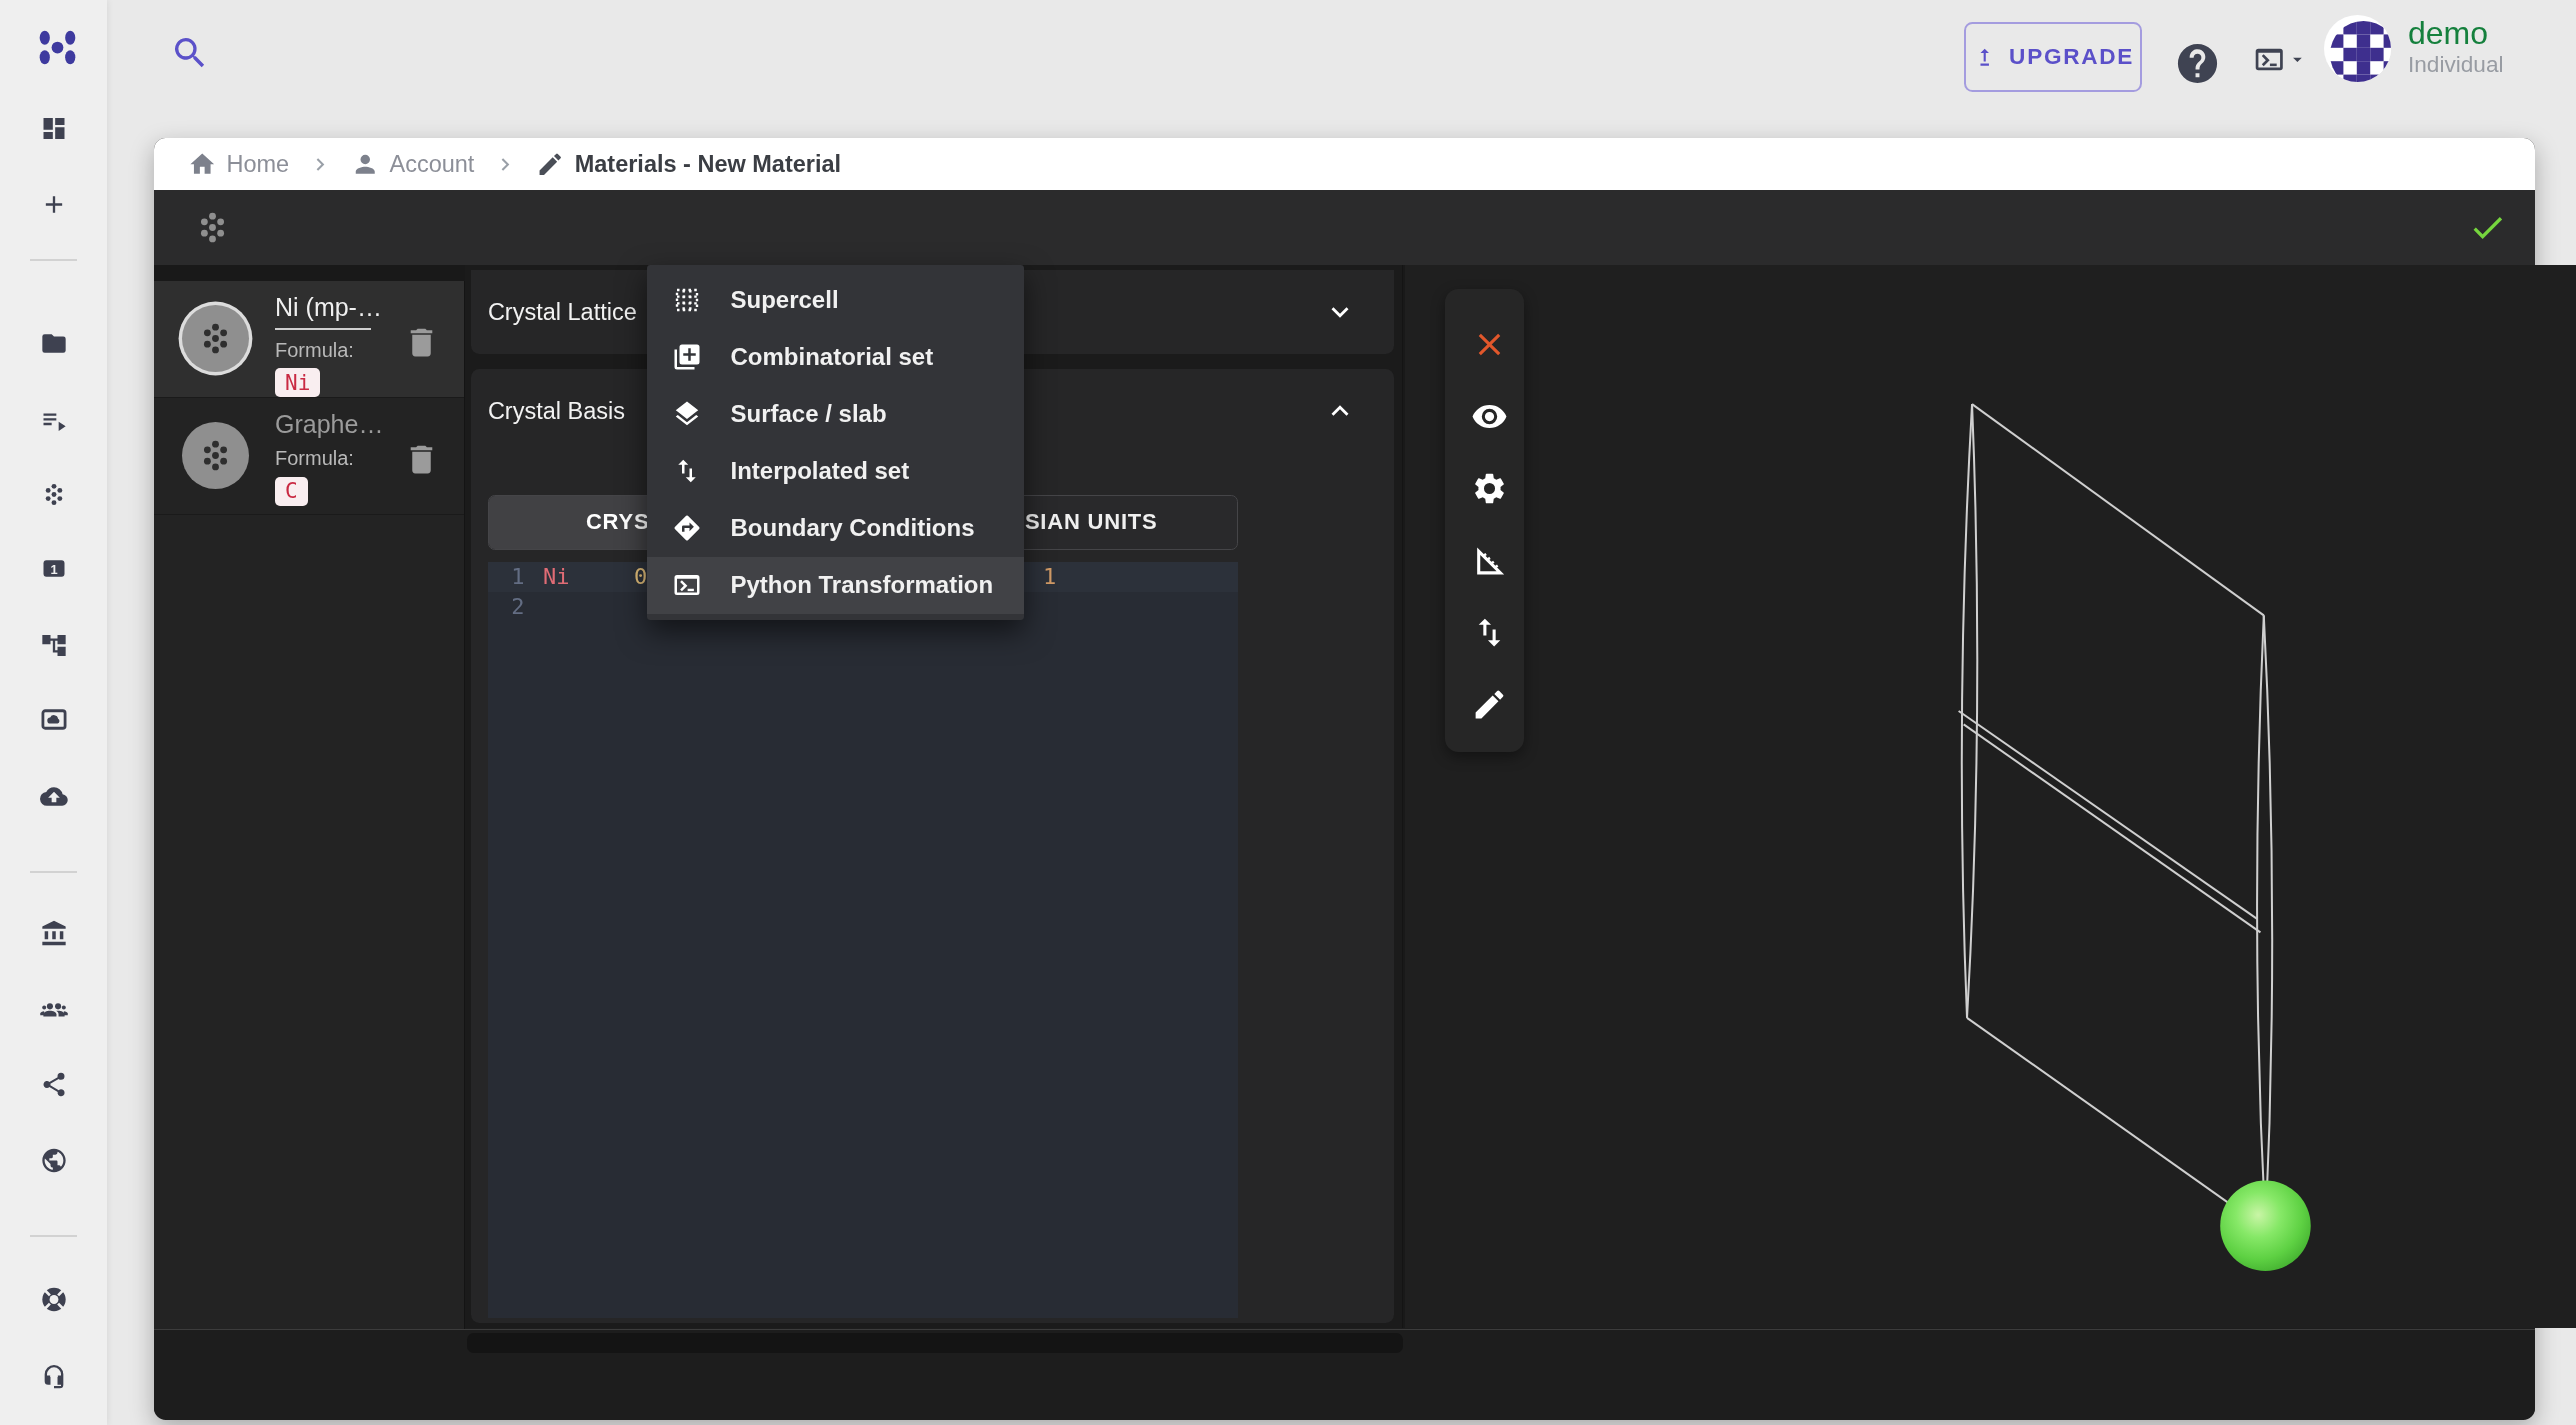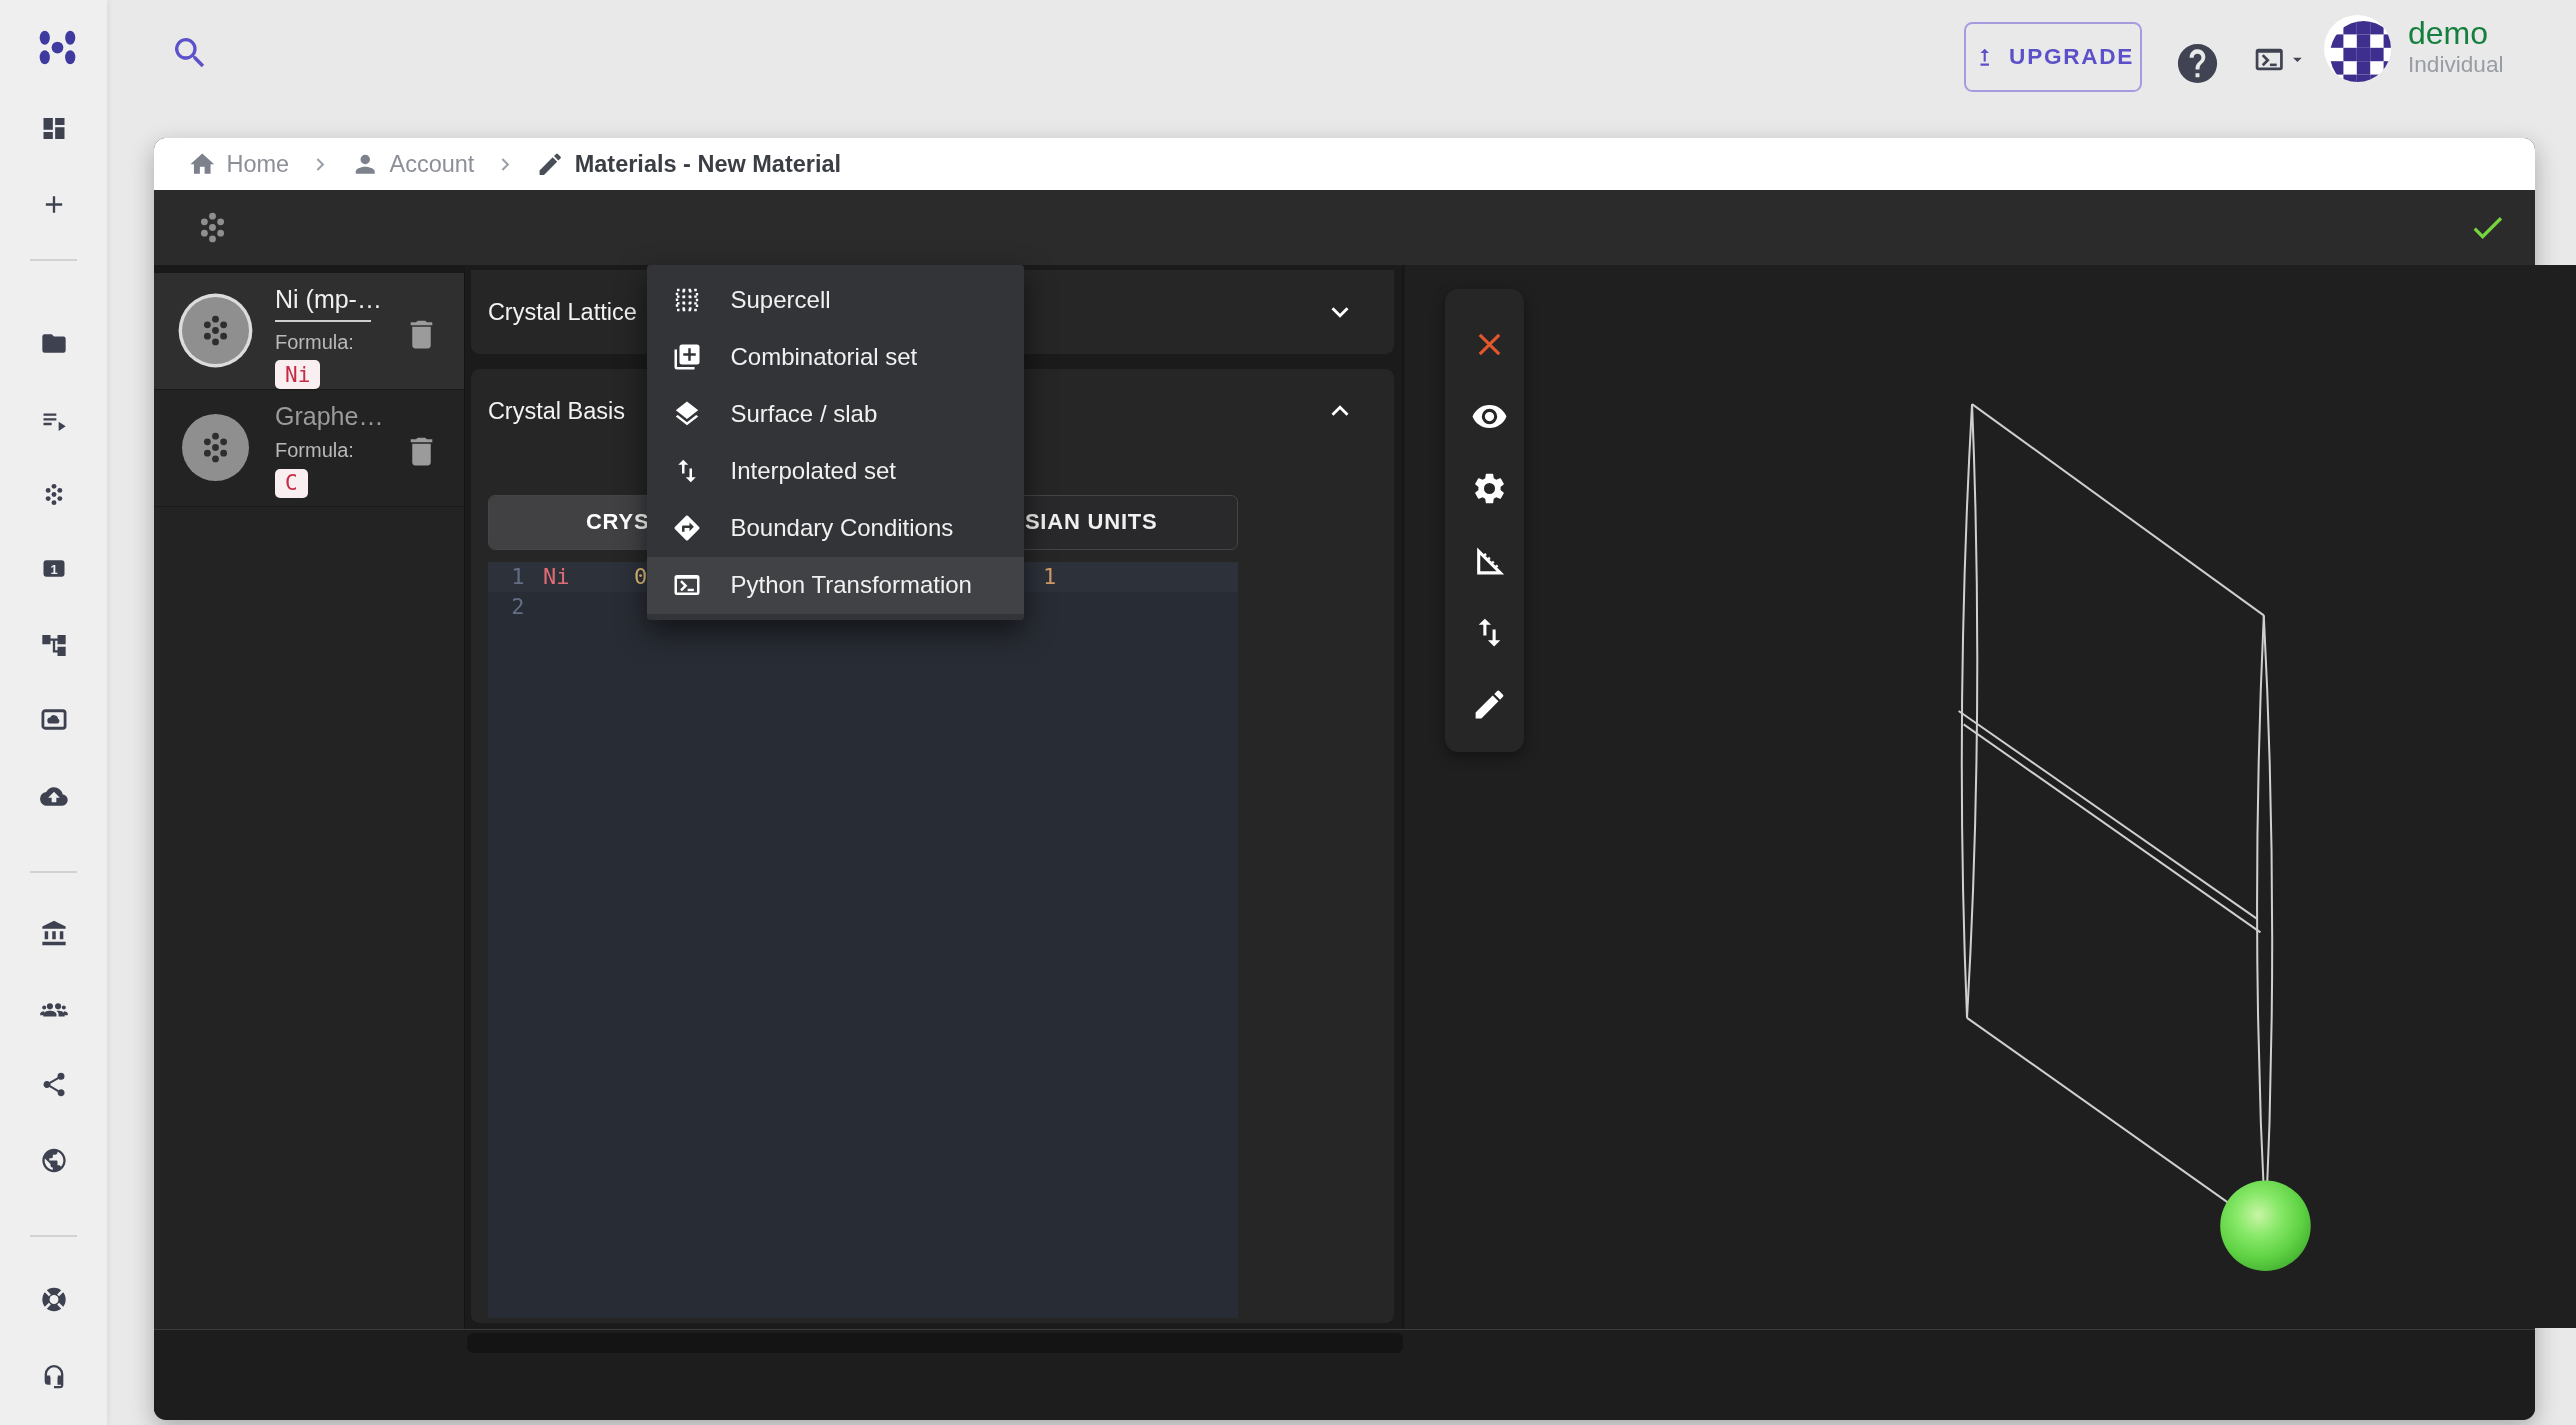--- a/index.html
+++ b/index.html
@@ -44,21 +44,21 @@
   .crumb.active{color:#3b3e44;font-weight:bold;}
   .crumb.active svg.lead{color:#4a4e57;}
 
   #menubar{left:0;top:52px;width:100%;height:75px;background:#2b2b2c;display:flex;align-items:center;}
   #designer-logo{width:39px;height:39px;color:#8f8f8f;margin-left:39px;margin-right:34px;flex:none;}
   .menu-item{color:#ffffff;font-size:22.6px;font-weight:500;letter-spacing:1.3px;padding:0 22.6px;line-height:75px;}
   #menubar-check{margin-left:auto;margin-right:28.5px;width:39px;height:39px;color:var(--check-green);flex:none;}
 
   
   #content{left:0;top:127px;width:100%;height:1063px;background:#191919;}
-  #materials-panel{left:0;top:8px;width:311px;height:100%;background:#232323;border-right:1.7px solid #141414;box-sizing:border-box;}
+  #materials-panel{left:0;top:16px;width:311px;height:100%;background:#232323;border-right:1.7px solid #141414;box-sizing:border-box;}
   .mat-item{position:relative;width:100%;height:117px;border-bottom:1.7px solid #1a1a1a;box-sizing:border-box;}
   .mat-item.selected{background:#2f2f2f;}
   .mat-avatar{position:absolute;left:28px;top:23.5px;width:67px;height:67px;border-radius:50%;background:#8f8f8f;
       display:flex;align-items:center;justify-content:center;color:#2e2e2e;}
   .mat-item.selected .mat-avatar{box-shadow:0 0 0 3.4px #dcdcdc;}
   .mat-avatar svg{width:39px;height:39px;}
   .mat-info{position:absolute;left:121px;top:11.7px;width:126px;}
   .mat-title{font-size:25px;color:#9b9b9b;white-space:nowrap;}
   .mat-item.selected .mat-title{color:#f0f0f0;}
   .mat-underline{display:none;width:96px;border-bottom:2.5px solid #cfcfcf;margin-top:6.7px;}
@@ -100,21 +100,21 @@
   .vt-btn svg{width:37px;height:37px;}
 
   
   #footer{left:0;top:1191px;width:100%;height:91px;background:#1d1d1d;border-top:1.7px solid #3c3c3c;
       border-radius:0 0 11.7px 11.7px;box-sizing:border-box;}
   #hscrollbar{position:absolute;left:313px;top:3.4px;width:936px;height:20px;background:#141414;border-radius:6.7px;}
 
   
   #advanced-menu{left:493px;top:127px;width:377px;background:#333438;box-shadow:0 11.7px 28.5px rgba(0,0,0,.55);
       border-radius:3.4px;padding:6.7px 0;z-index:50;}
-  .adv-item{position:relative;height:57px;display:flex;align-items:center;}
+  .adv-item{position:relative;height:57px;display:flex;align-items:center;font-weight:bold;}
   .adv-item.highlighted{background:#414246;}
   .adv-item svg{width:30px;height:30px;color:#ffffff;margin-left:25px;flex:none;}
   .adv-item span{margin-left:28.5px;font-size:24px;color:#f1f1f1;}
 </style>
 </head>
 <body>
 
 <svg width="0" height="0" style="position:absolute">
   <defs>
     <symbol id="i-dashboard" viewBox="0 0 24 24">

